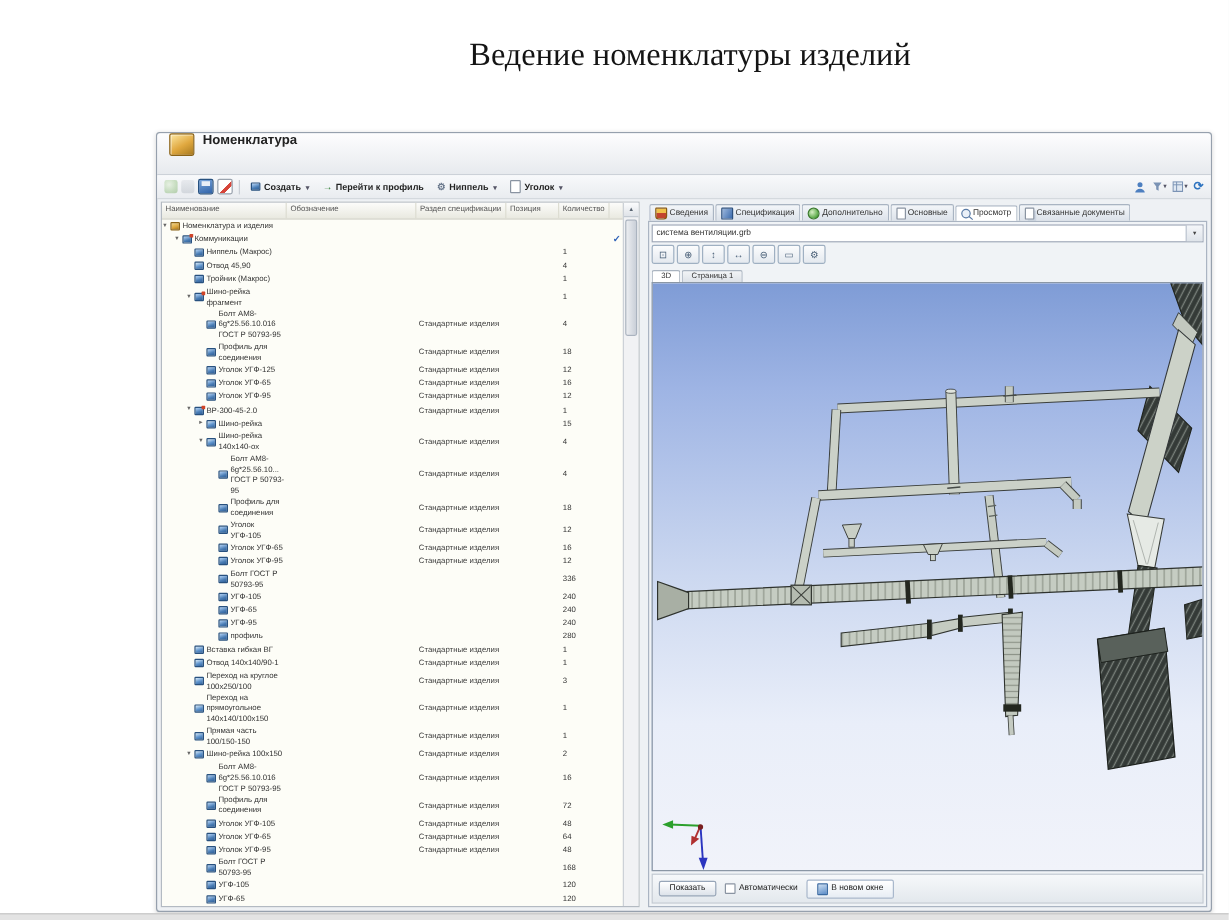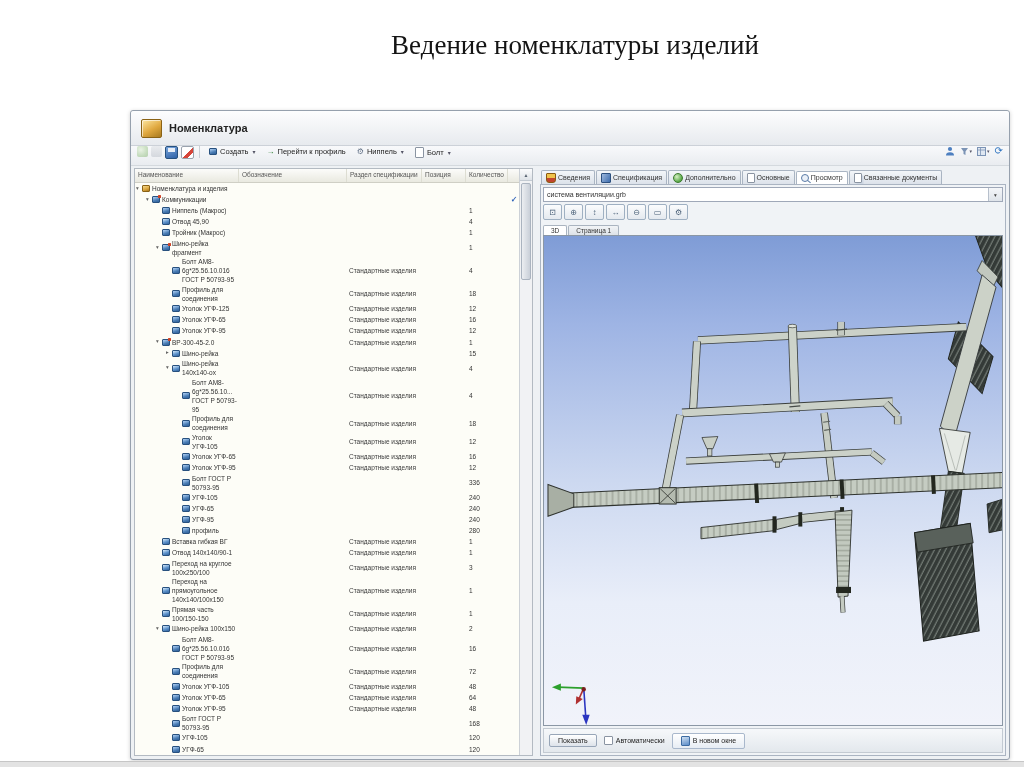--- a/index.html
+++ b/index.html
@@ -6,29 +6,29 @@
   body{width:1024px;height:767px;background:#ffffff;font-family:"Liberation Sans",sans-serif;position:relative;overflow:hidden;}
   .slide{width:1024px;height:767px;position:relative;}
   h1.page-title{font-family:"Liberation Serif",serif;font-size:27px;font-weight:400;color:#141414;
     text-align:center;margin:0;padding-top:30px;position:relative;left:63px;}
   .bottom-strip{position:absolute;left:0;right:0;bottom:0;height:5px;background:#e3e3e3;border-top:1px solid #c6c6c6;}
 
   
   .win{position:absolute;left:130px;top:110px;width:878px;height:648px;background:#eef1f4;
        border:1px solid #96a0ad;border-radius:3px;box-shadow:0 1px 4px rgba(0,0,0,.18);
        display:flex;flex-direction:column;font-size:7px;color:#333;}
-  .win-head{height:34px;flex:none;display:flex;align-items:center;gap:7px;padding:0 10px;
+  .win-head{height:34px;flex:none;display:flex;align-items:flex-start;gap:7px;padding:0 10px;
        background:linear-gradient(#fdfdfe,#e7eaee);border-bottom:1px solid #ccd1d8;border-radius:3px 3px 0 0;}
   .big-cube{width:19px;height:17px;border-radius:2px;background:linear-gradient(150deg,#f8dc90 10%,#e0a83f 55%,#a87a20);
        border:1px solid #8a6215;box-shadow:inset 1px 1px 0 rgba(255,255,255,.6);}
   .win-title{font-size:11px;font-weight:bold;color:#222;}
 
   
-  .toolbar{height:19px;flex:none;display:flex;align-items:flex-start;gap:3px;padding:0 6px;
-       background:linear-gradient(#f8f9fb,#e9ecf0);border-bottom:1px solid #d4d9de;font-size:7.5px;}
+  .toolbar{height:19px;flex:none;display:flex;align-items:center;gap:3px;padding:0 6px;
+       background:linear-gradient(#f8f9fb,#e9ecf0);border-bottom:1px solid #d4d9de;font-size:7.5px;font-weight:bold;}
   .mi{width:11px;height:11px;border-radius:2px;flex:none;}
   .mi.green{background:radial-gradient(circle at 35% 35%,#d9ecca,#8fbf7a 60%,#6da257);opacity:.45;}
   .mi.gray{background:linear-gradient(#d9dde2,#b9bfc7);opacity:.5;}
   .mi.save{background:linear-gradient(160deg,#7aa6dc,#2f62a8);position:relative;border:0.5px solid #27517f;}
   .mi.save::after{content:"";position:absolute;left:2px;top:1px;right:2px;height:4px;background:#e8eef7;}
   .mi.doc{background:linear-gradient(135deg,#ffffff 52%,#d6453a 52%,#d6453a 74%,#ffffff 74%);border:0.5px solid #9aa3ae;}
   .tsep{width:1px;height:12px;background:#c9ced5;margin:0 2px;flex:none;}
   .tbtn{display:flex;align-items:center;gap:3px;padding:1px 4px;border-radius:2px;color:#222;cursor:default;}
   .tbtn .cube{margin:0;}
   .tbtn.drop::after{content:"▾";font-size:6px;color:#556;margin-left:1px;}
@@ -130,21 +130,21 @@
       <span class="tbtn">
         <span class="bico-arrow">→</span>
         <span>Перейти к профиль</span>
       </span>
       <span class="tbtn drop">
         <span class="bico-gear">⚙</span>
         <span>Ниппель</span>
       </span>
       <span class="tbtn drop">
         <span class="bico-page"></span>
-        <span>Болт</span>
+        <span>Уголок</span>
       </span>
       <span class="tb-right">
         <svg width="10" height="10" viewBox="0 0 10 10">
           <circle cx="5" cy="3" r="2.1" fill="#4d7fc0"></circle>
             <path d="M1 9.5a4 3.2 0 0 1 8 0z" fill="#4d7fc0"></path>
         </svg>
         <span style="display:flex;align-items:center;gap:1px;">
           <svg width="9" height="9" viewBox="0 0 9 9">
               <path d="M1 1h7L5.5 4.5v3.5L3.5 7V4.5z" fill="#7b93b5"></path>
             </svg>

